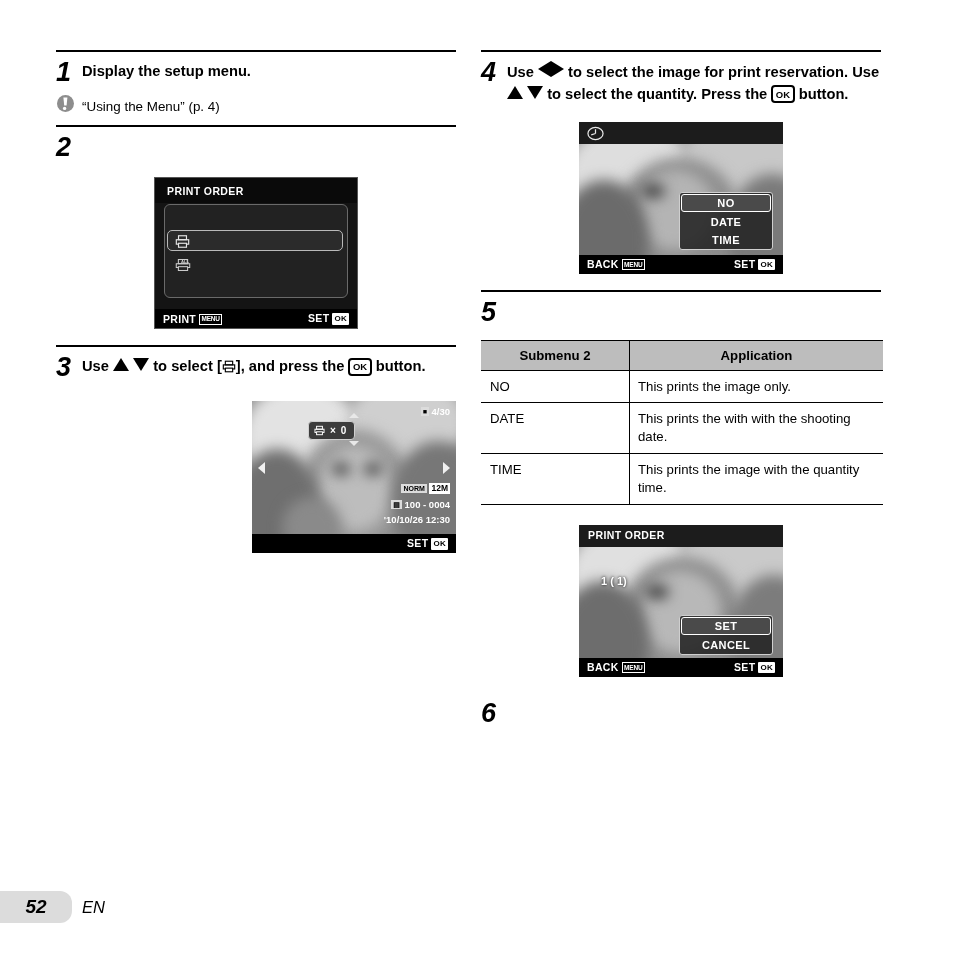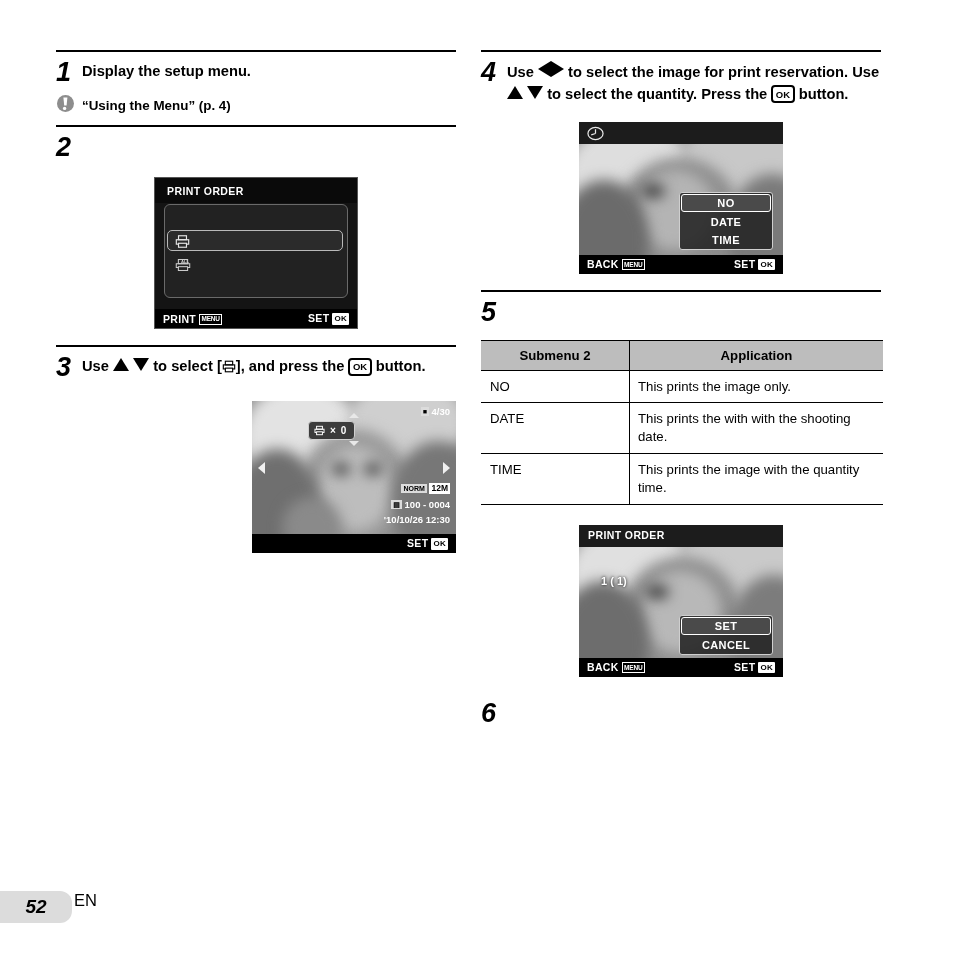--- a/index.html
+++ b/index.html
@@ -68,23 +68,22 @@
   .step-body {
     font-size: 14.7px;
     font-weight: bold;
     line-height: 1.48;
     padding-top: 4px;
   }
 
   
   .note {
     display: flex;
-    align-items: center;
+    align-items: flex-end;
     padding: 3px 0 8px 0;
-    font-weight: bold;
   }
   .note-icon {
     flex: 0 0 26px;
     width: 26px;
     padding-top: 1px;
   }
   .note-text {
     font-size: 13.4px;
     line-height: 1.4;
     padding-top: 2px;
@@ -338,36 +337,38 @@
     line-height: 1.35;
   }
   table.spec td.c1 { border-right: 1px solid #000; padding-left: 9px; }
 
   
   .footer {
     position: absolute;
     left: 0;
     top: 891px;
     display: flex;
+    align-items: center;
   }
   .page-pill {
     background: #dcdcdc;
     border-radius: 0 12px 12px 0;
     width: 72px;
     height: 32px;
     display: flex;
     align-items: center;
     justify-content: center;
     font-size: 19px;
     font-weight: bold;
     font-style: italic;
   }
   .lang {
     font-size: 16.5px;
-    margin-left: 2px;
+    margin-left: 10px;
+    font-style: italic;
   }
 
   .screen-wrap { display: flex; }
   .screen-wrap.center { justify-content: center; }
   .screen-wrap.right  { justify-content: flex-end; }
   .mt12 { margin-top: 12px; }
   .mt16 { margin-top: 16px; }
   .mt20 { margin-top: 20px; }
 </style>
 </head>

